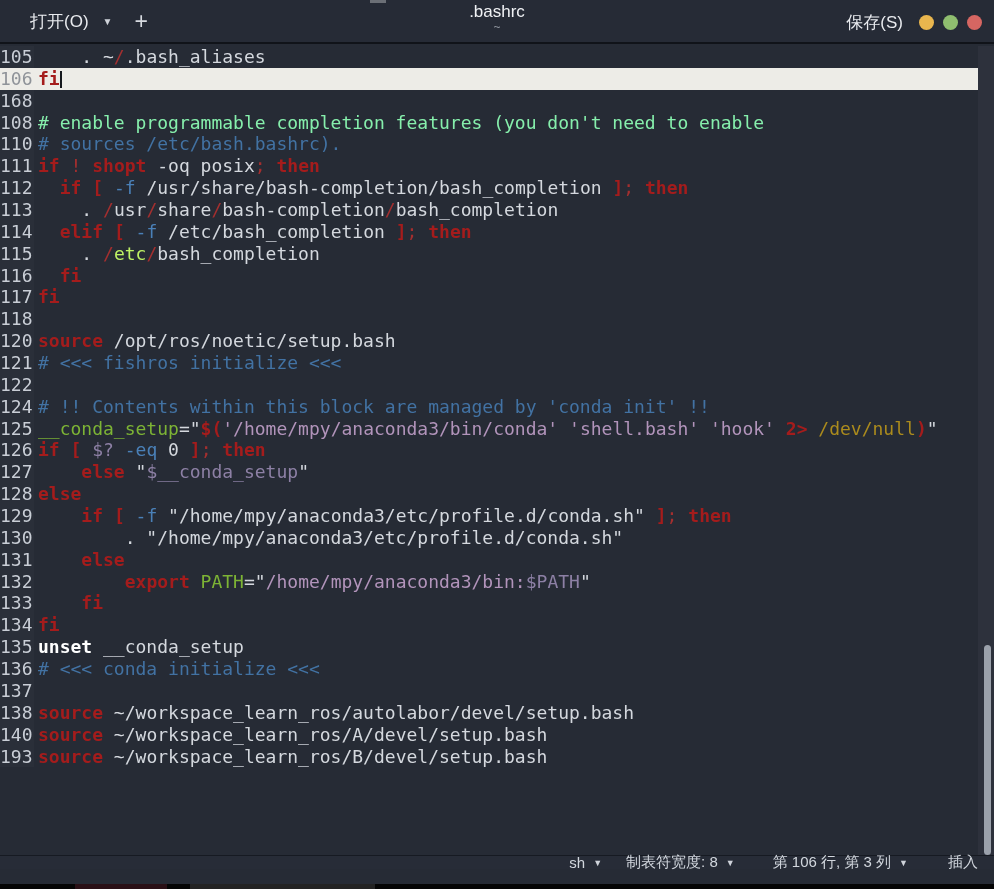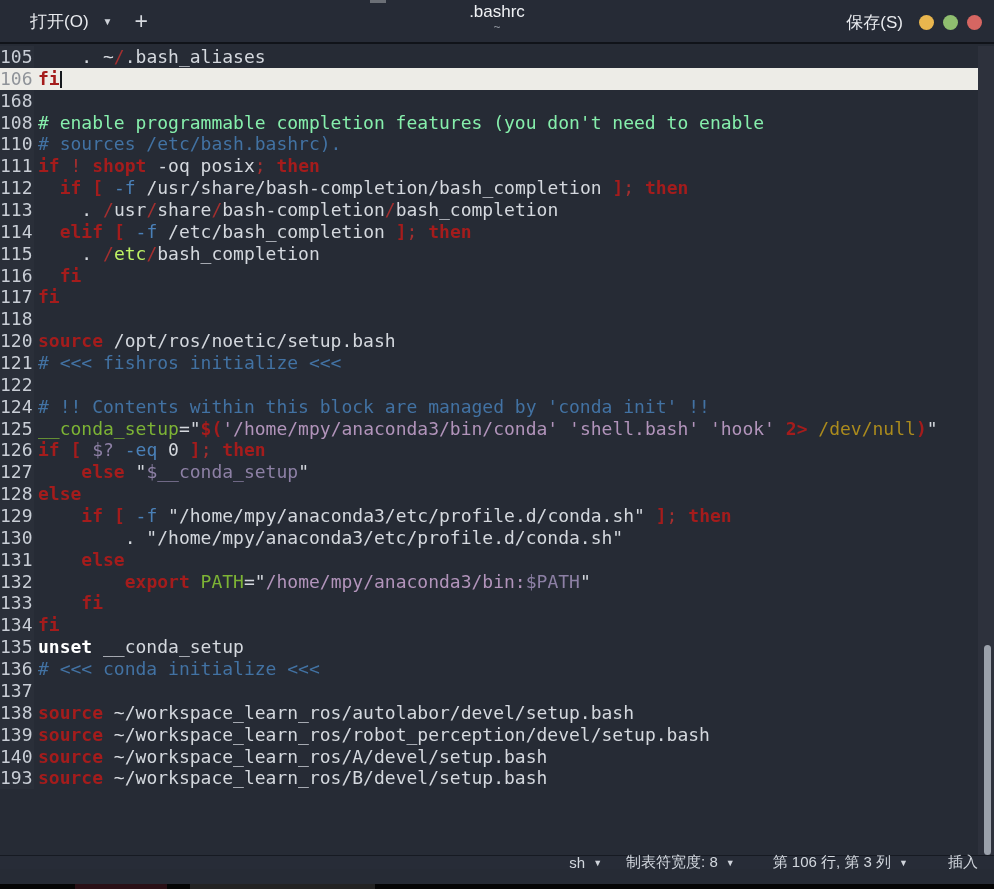--- a/index.html
+++ b/index.html
@@ -114,21 +114,20 @@
     <div class="code-row"><span class="gutter">129</span><span class="code"><span style="color: rgb(212, 216, 222);">    </span><span style="color: rgb(164, 28, 28); font-weight: bold;">if</span><span style="color: rgb(212, 216, 222);"> </span><span style="color: rgb(164, 28, 28); font-weight: bold;">[</span><span style="color: rgb(212, 216, 222);"> </span><span style="color: rgb(74, 128, 184);">-f</span><span style="color: rgb(212, 216, 222);"> "/home/mpy/anaconda3/etc/profile.d/conda.sh" </span><span style="color: rgb(164, 28, 28); font-weight: bold;">]</span><span style="color: rgb(164, 47, 47);">;</span><span style="color: rgb(212, 216, 222);"> </span><span style="color: rgb(164, 28, 28); font-weight: bold;">then</span></span></div>
     <div class="code-row"><span class="gutter">130</span><span class="code"><span style="color: rgb(212, 216, 222);">        . "/home/mpy/anaconda3/etc/profile.d/conda.sh"</span></span></div>
     <div class="code-row"><span class="gutter">131</span><span class="code"><span style="color: rgb(212, 216, 222);">    </span><span style="color: rgb(164, 28, 28); font-weight: bold;">else</span></span></div>
     <div class="code-row"><span class="gutter">132</span><span class="code"><span style="color: rgb(212, 216, 222);">        </span><span style="color: rgb(164, 28, 28); font-weight: bold;">export</span><span style="color: rgb(212, 216, 222);"> </span><span style="color: rgb(125, 180, 53);">PATH</span><span style="color: rgb(212, 216, 222);">="</span><span style="color: rgb(178, 148, 187);">/home/mpy/anaconda3/bin:</span><span style="color: rgb(141, 128, 165);">$PATH</span><span style="color: rgb(212, 216, 222);">"</span></span></div>
     <div class="code-row"><span class="gutter">133</span><span class="code"><span style="color: rgb(212, 216, 222);">    </span><span style="color: rgb(164, 28, 28); font-weight: bold;">fi</span></span></div>
     <div class="code-row"><span class="gutter">134</span><span class="code"><span style="color: rgb(164, 28, 28); font-weight: bold;">fi</span></span></div>
     <div class="code-row"><span class="gutter">135</span><span class="code"><span style="color: #ffffff; font-weight: bold;">unset</span><span style="color: rgb(212, 216, 222);"> __conda_setup</span></span></div>
     <div class="code-row"><span class="gutter">136</span><span class="code"><span style="color: rgb(66, 114, 163);"># &lt;&lt;&lt; conda initialize &lt;&lt;&lt;</span></span></div>
     <div class="code-row"><span class="gutter">137</span><span class="code"></span></div>
     <div class="code-row"><span class="gutter">138</span><span class="code"><span style="color: rgb(164, 28, 28); font-weight: bold;">source</span><span style="color: rgb(212, 216, 222);"> ~/workspace_learn_ros/autolabor/devel/setup.bash</span></span></div>
-    <div class="code-row"><span class="gutter">139</span><span class="code"><span style="color: rgb(164, 28, 28); font-weight: bold;">source</span><span style="color: rgb(212, 216, 222);"> ~/workspace_learn_ros/robot_perception/devel/setup.bash</span></span></div>
     <div class="code-row"><span class="gutter">140</span><span class="code"><span style="color: rgb(164, 28, 28); font-weight: bold;">source</span><span style="color: rgb(212, 216, 222);"> ~/workspace_learn_ros/A/devel/setup.bash</span></span></div>
     <div class="code-row"><span class="gutter">193</span><span class="code"><span style="color: rgb(164, 28, 28); font-weight: bold;">source</span><span style="color: rgb(212, 216, 222);"> ~/workspace_learn_ros/B/devel/setup.bash</span></span></div>
   </div>
 
 <div class="scrollbar">
   <div class="scroll-thumb"></div>
 </div>
 
 <div class="statusbar">
   <button class="sb-item">

